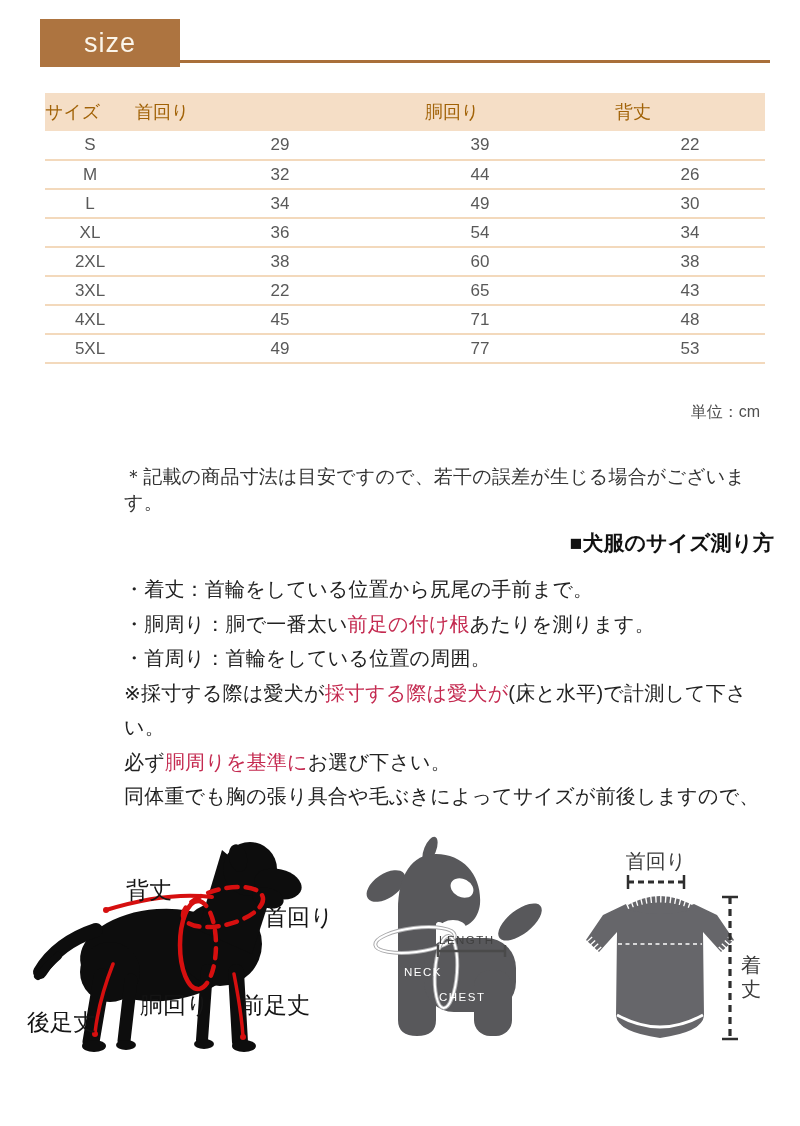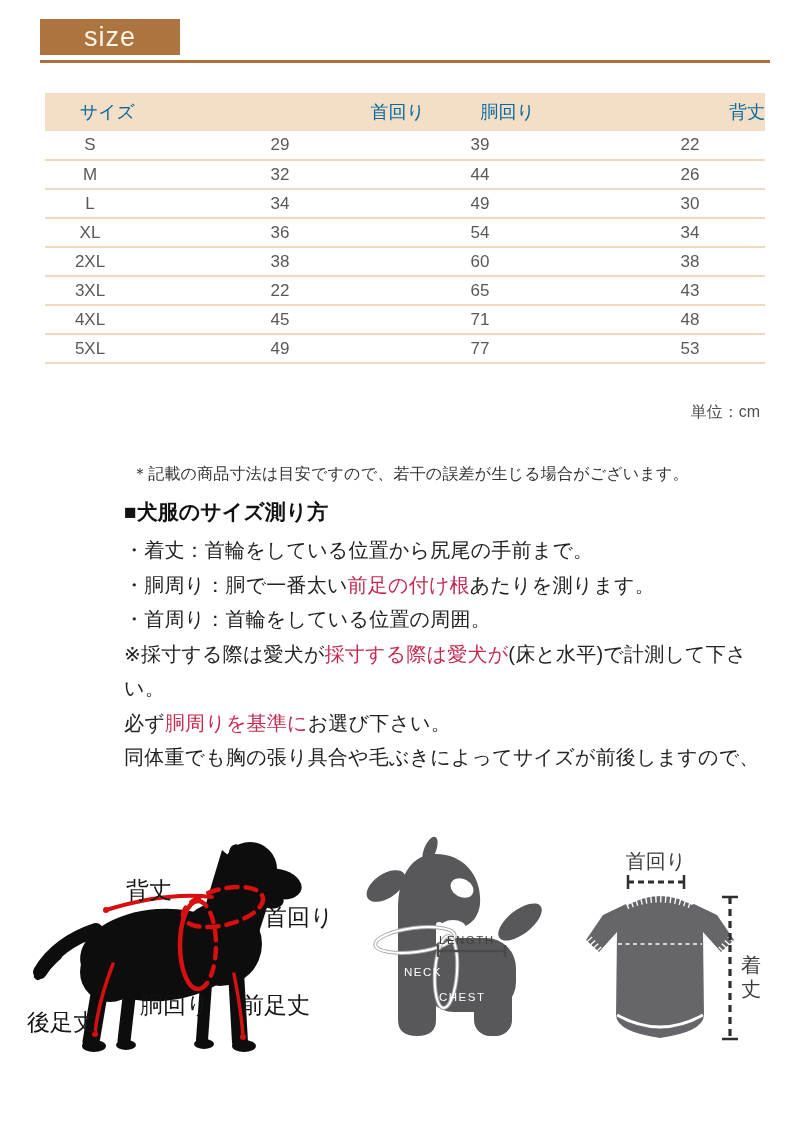--- a/index.html
+++ b/index.html
@@ -14,51 +14,51 @@
     background:#ffffff;
     overflow:hidden;
   }
   
   .tab-rule {
     position:absolute; left:40px; top:60px;
     width:730px; height:3px; background:#a96f3a;
   }
   .size-tab {
     position:absolute; left:40px; top:19px;
-    width:140px; height:36px;
+    width:140px; height:48px;
     background:#ad7440;
     display:flex; align-items:center; justify-content:center;
     color:#fbf5ea; font-size:27px; letter-spacing:1px;
   }
   
   .size-table-wrap { position:absolute; left:45px; top:93px; width:720px; }
   table.size-table {
     width:100%; border-collapse:collapse; table-layout:fixed;
   }
   table.size-table col.c1 { width:90px; }
   table.size-table col.c2 { width:290px; }
   table.size-table col.c3 { width:110px; }
   table.size-table col.c4 { width:230px; }
   table.size-table th {
-    background:#f5dec6; color:#0369a1; font-weight:normal;
-    font-size:18px; height:38px; text-align:right;
+    background:#f5dec6; color:#a16207; font-weight:normal;
+    font-size:18px; height:38px; text-align:left;
   }
   table.size-table td {
     color:#595959; font-size:17px; height:29px; text-align:center;
     border-bottom:2px solid #f3d9bc;
   }
   table.size-table th:last-child, table.size-table td:last-child { padding-left:80px; }
   .unit-note {
     position:absolute; left:45px; top:402px; width:715px;
     text-align:right; font-size:16px; color:#4f4f4f;
   }
   
   .notes { position:absolute; left:124px; top:464px; width:650px; }
-  .notes .disclaimer { font-size:16px; color:#333; margin-bottom:13px; letter-spacing:0.2px;margin-left:8px; }
-  .notes .heading { font-size:21px; font-weight:bold; color:#111; margin-bottom:7px; }
+  .notes .disclaimer { font-size:19px; color:#333; margin-bottom:13px; letter-spacing:0.2px; }
+  .notes .heading { font-size:21px; font-weight:bold; color:#111; margin-bottom:15px;text-align:right; }
   .notes p.note-line { font-size:20px; line-height:34.5px; color:#222; letter-spacing:0.2px; }
   .notes .red { color:#c42a50; }
   
   .diagram { position:absolute; }
   #diagram-dog-side  { left:0px;   top:822px; }
   #diagram-dog-front { left:360px; top:820px; }
   #diagram-garment   { left:570px; top:820px; }
   svg text.jp-label { font-family:"Liberation Sans","DejaVu Sans",sans-serif; }
 </style>
 </head>

